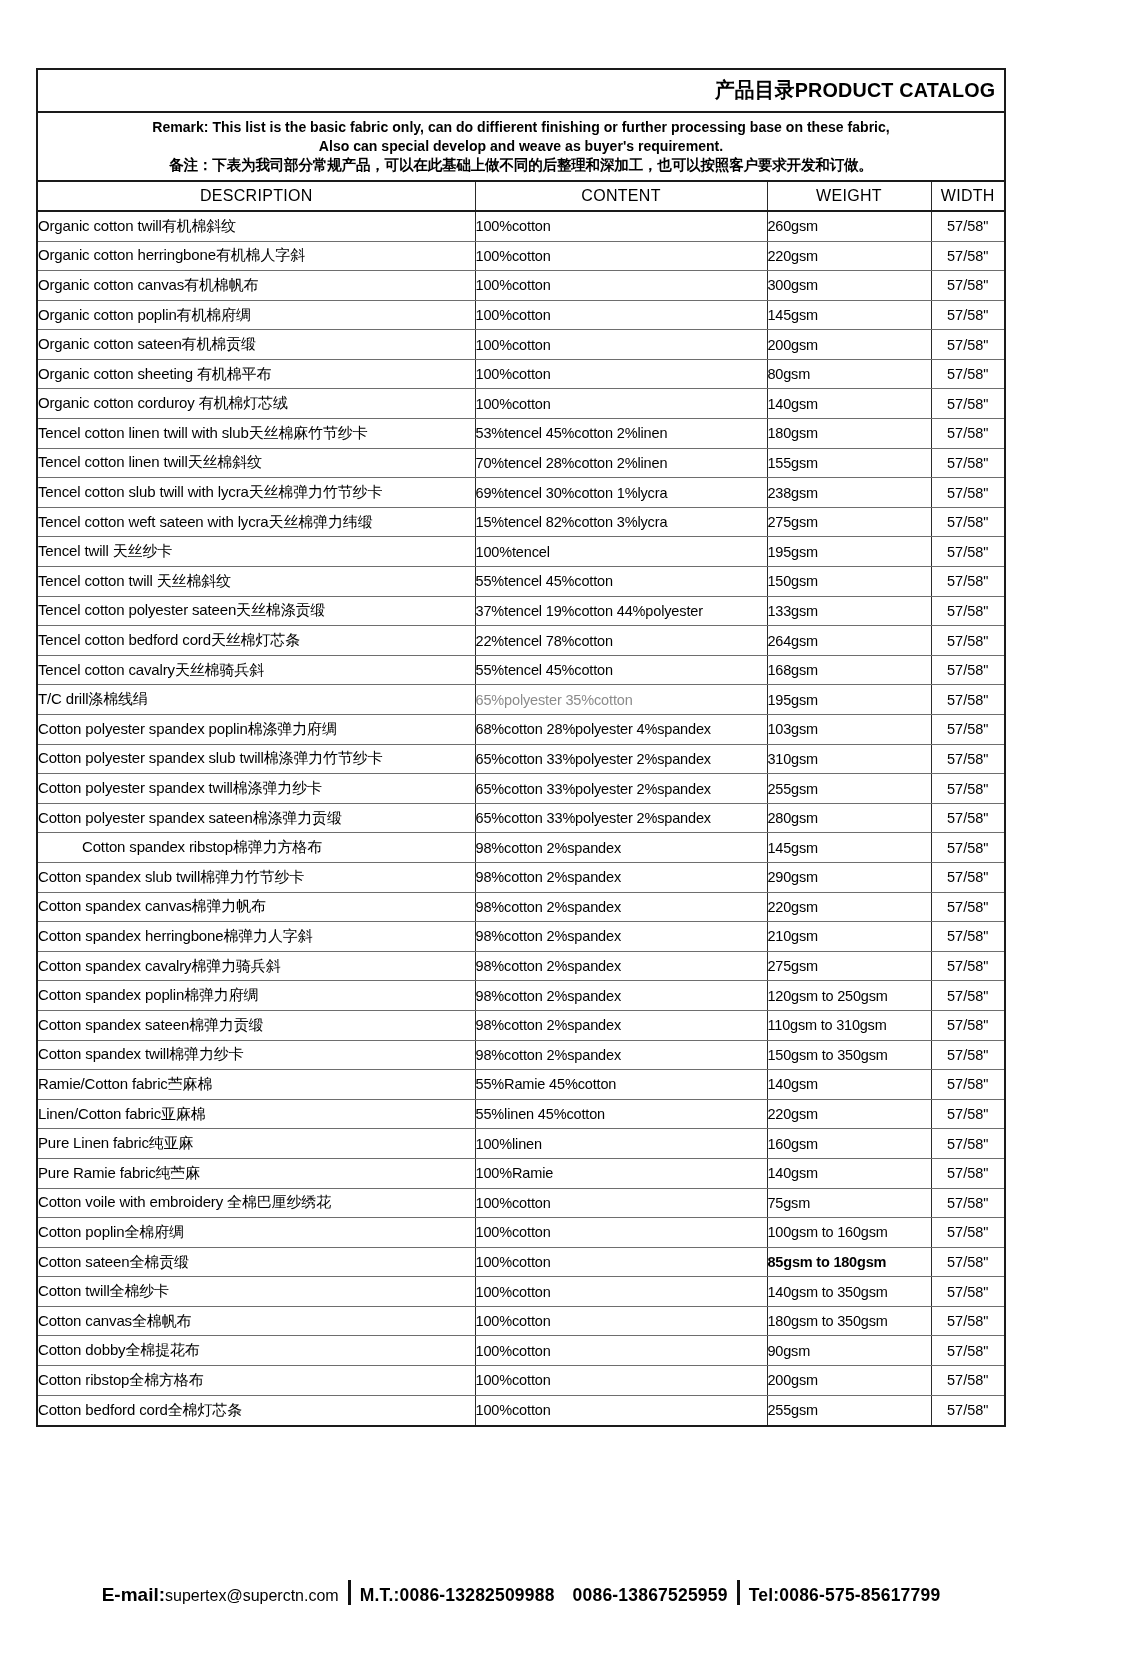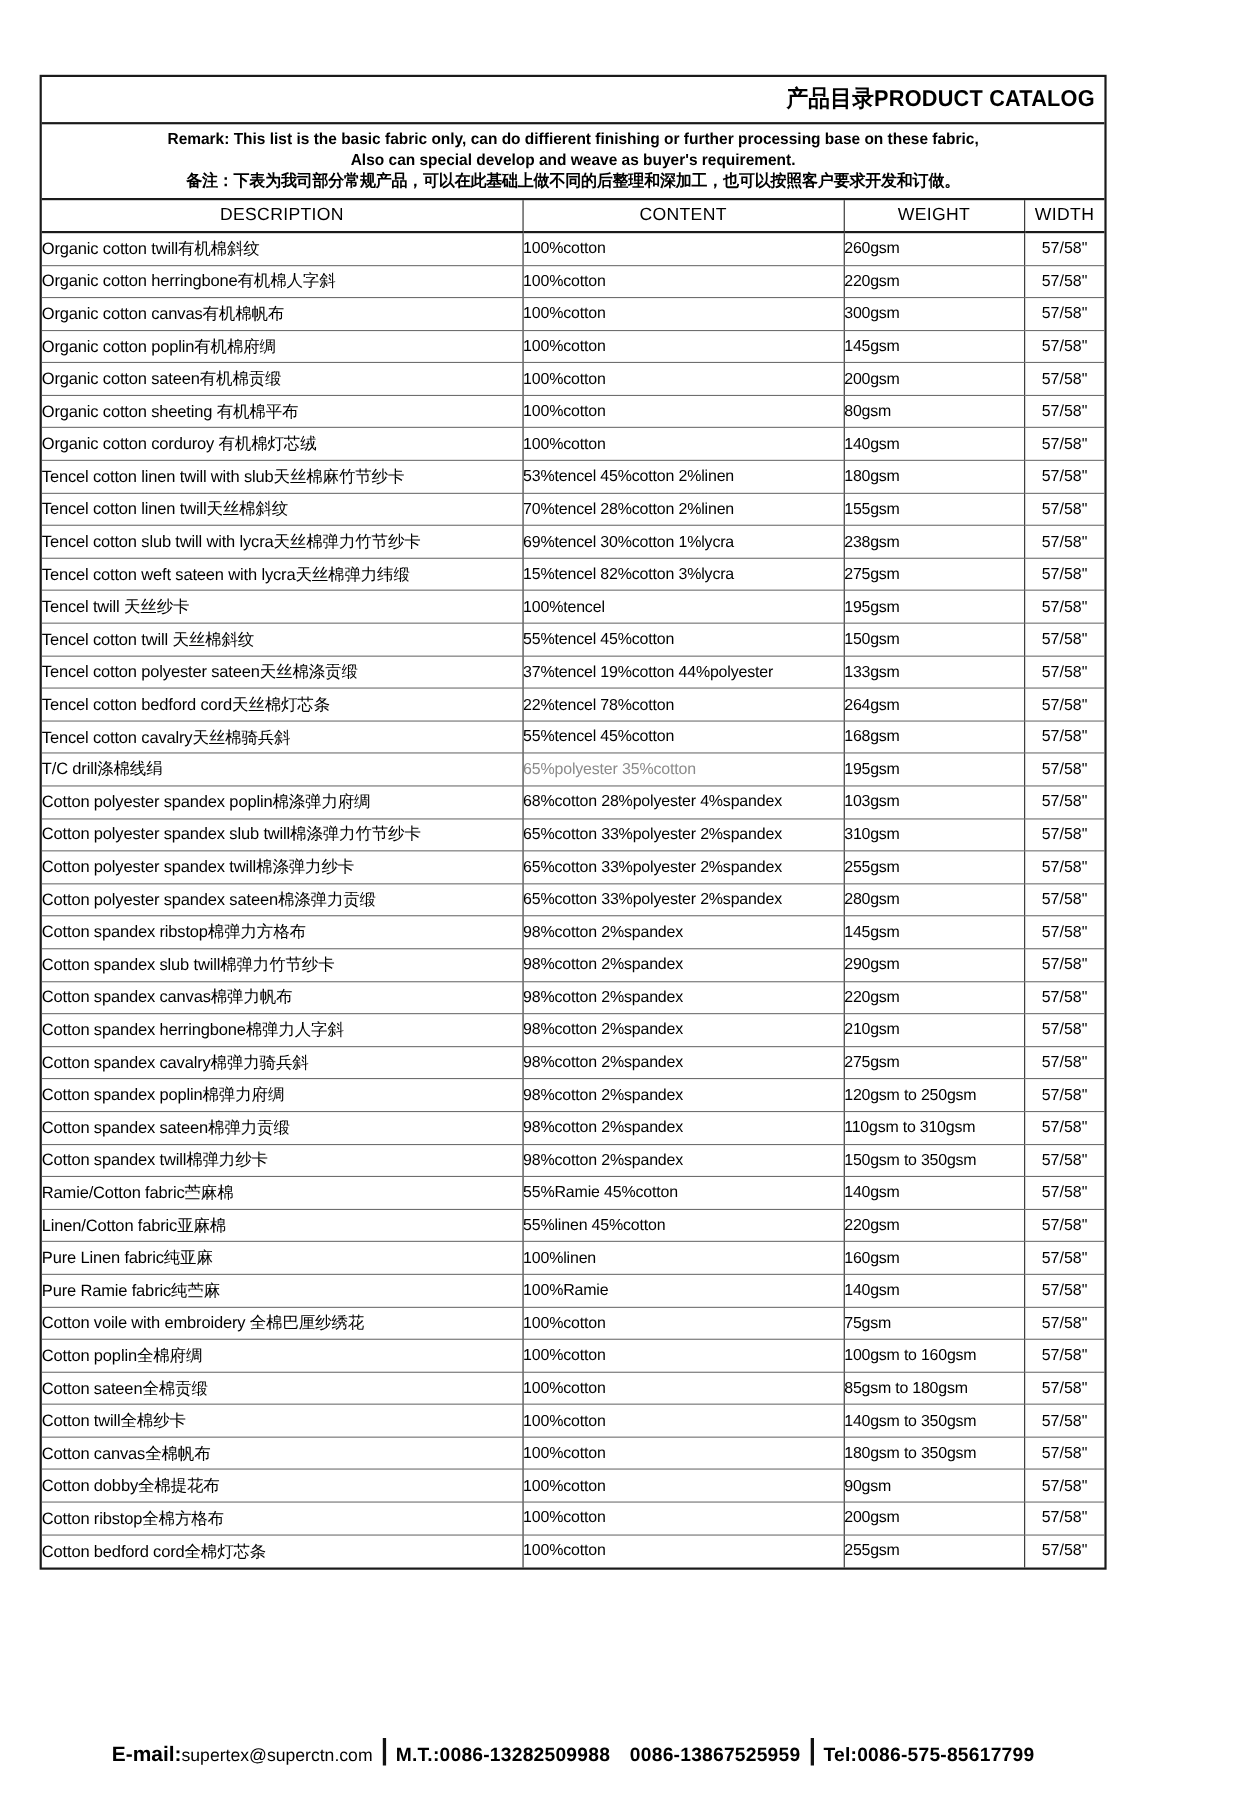--- a/index.html
+++ b/index.html
@@ -305,21 +305,21 @@
             <td class="wt"><span style="display: inline-block; white-space: nowrap;">255gsm</span></td>
             <td class="wd">57/58"</td>
           </tr>
           <tr>
             <td class="desc"><span style="display: inline-block; white-space: nowrap;">Cotton polyester spandex sateen棉涤弹力贡缎</span></td>
             <td class="cont"><span style="display: inline-block; white-space: nowrap;">65%cotton 33%polyester 2%spandex</span></td>
             <td class="wt"><span style="display: inline-block; white-space: nowrap;">280gsm</span></td>
             <td class="wd">57/58"</td>
           </tr>
           <tr>
-            <td class="desc"><span style="display: inline-block; white-space: nowrap;">Cotton spandex ribstop棉弹力方格布</span></td>
+            <td class="desc"><span style="display: inline-block; white-space: nowrap; padding-left: 44px;">Cotton spandex ribstop棉弹力方格布</span></td>
             <td class="cont"><span style="display: inline-block; white-space: nowrap;">98%cotton 2%spandex</span></td>
             <td class="wt"><span style="display: inline-block; white-space: nowrap;">145gsm</span></td>
             <td class="wd">57/58"</td>
           </tr>
           <tr>
             <td class="desc"><span style="display: inline-block; white-space: nowrap;">Cotton spandex slub twill棉弹力竹节纱卡</span></td>
             <td class="cont"><span style="display: inline-block; white-space: nowrap;">98%cotton 2%spandex</span></td>
             <td class="wt"><span style="display: inline-block; white-space: nowrap;">290gsm</span></td>
             <td class="wd">57/58"</td>
           </tr>
@@ -391,21 +391,21 @@
           </tr>
           <tr>
             <td class="desc"><span style="display: inline-block; white-space: nowrap;">Cotton  poplin全棉府绸</span></td>
             <td class="cont"><span style="display: inline-block; white-space: nowrap;">100%cotton</span></td>
             <td class="wt"><span style="display: inline-block; white-space: nowrap;">100gsm to 160gsm</span></td>
             <td class="wd">57/58"</td>
           </tr>
           <tr>
             <td class="desc"><span style="display: inline-block; white-space: nowrap;">Cotton  sateen全棉贡缎</span></td>
             <td class="cont"><span style="display: inline-block; white-space: nowrap;">100%cotton</span></td>
-            <td class="wt"><span style="display: inline-block; white-space: nowrap;">85gsm to 180gsm</span></td>
+            <td class="wt"><span style="display: inline-block; white-space: nowrap; font-weight: bold;">85gsm to 180gsm</span></td>
             <td class="wd">57/58"</td>
           </tr>
           <tr>
             <td class="desc"><span style="display: inline-block; white-space: nowrap;">Cotton twill全棉纱卡</span></td>
             <td class="cont"><span style="display: inline-block; white-space: nowrap;">100%cotton</span></td>
             <td class="wt"><span style="display: inline-block; white-space: nowrap;">140gsm to 350gsm</span></td>
             <td class="wd">57/58"</td>
           </tr>
           <tr>
             <td class="desc"><span style="display: inline-block; white-space: nowrap;">Cotton canvas全棉帆布</span></td>

